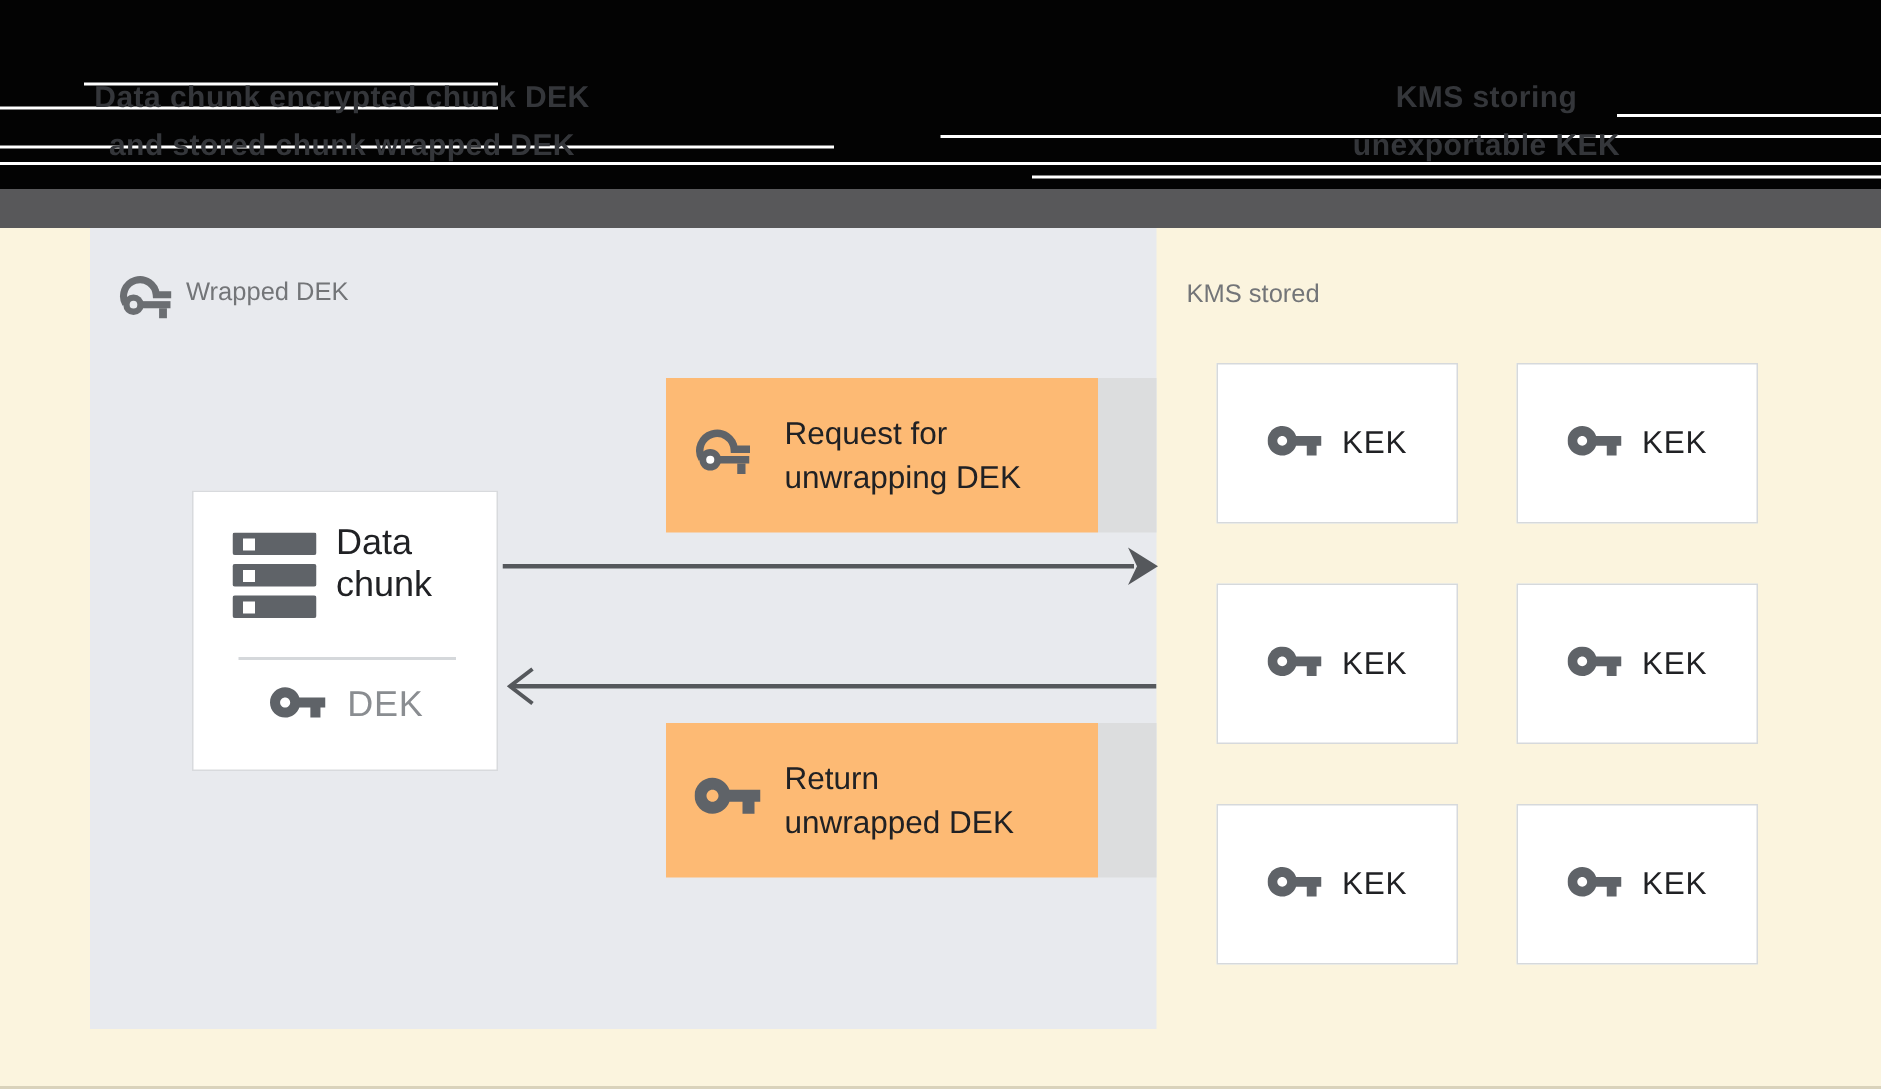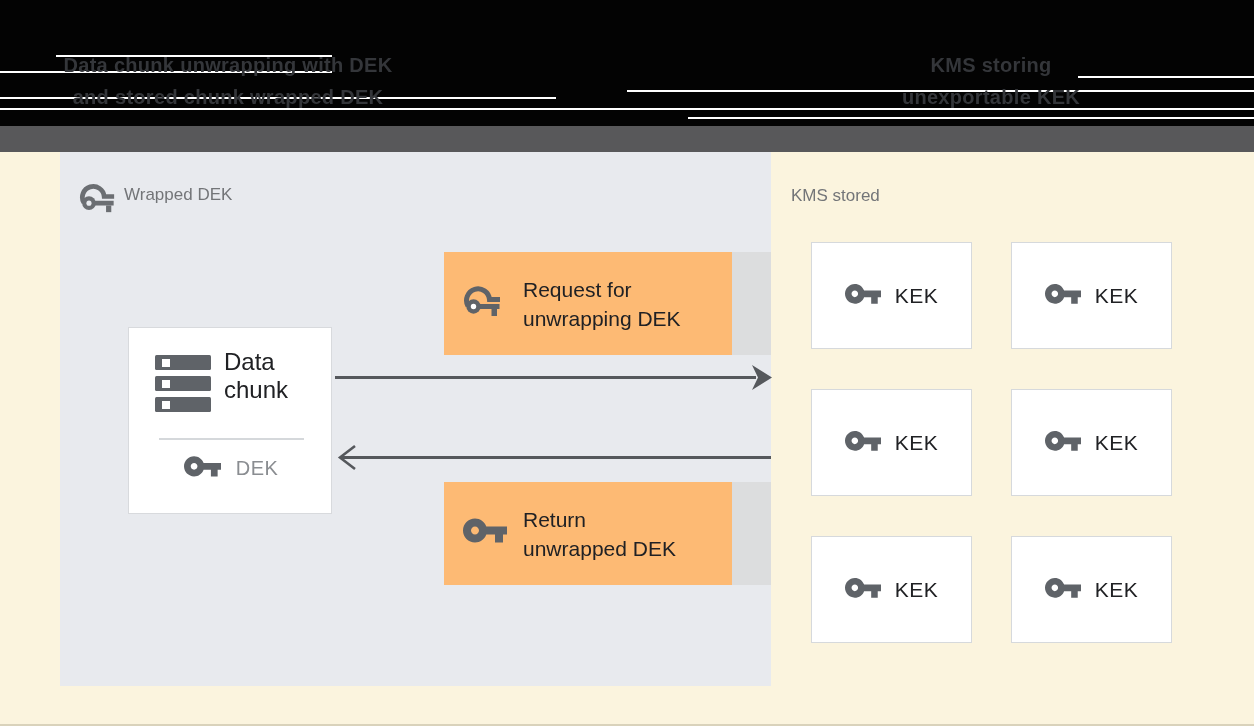--- a/index.html
+++ b/index.html
@@ -21,21 +21,21 @@
   .panel-label{position:absolute;font-size:17px;color:#737578;}
   .wrapped-label{left:124px;top:185px;}
   .kms-label{left:791px;top:186px;}
 
   
   .chunk-box{position:absolute;left:128px;top:327px;width:204px;height:187px;
     background:#fff;border:1px solid #d8dadd;box-sizing:border-box;}
   .chunk-title{position:absolute;left:95px;top:20px;font-size:24px;line-height:28px;color:#202124;}
   .chunk-divider{position:absolute;left:30px;top:110px;width:145px;height:0;border-top:2px solid #d5d8db;}
   .dek-row{position:absolute;left:0;top:128px;width:204px;display:flex;justify-content:center;align-items:center;gap:15px;}
-  .dek-text{font-size:20px;color:#8a8d91;letter-spacing:.5px;}
+  .dek-text{font-size:24px;color:#8a8d91;letter-spacing:.5px;}
 
   
   .msg-box{position:absolute;width:288px;height:103px;background:#fdba74;box-sizing:border-box;}
   .req-box{left:444px;top:252px;}
   .ret-box{left:444px;top:482px;}
   .msg-strip{position:absolute;left:732px;width:39px;height:103px;background:#dcddde;}
   .strip-req{top:252px;}
   .strip-ret{top:482px;}
   .msg-text{position:absolute;left:79px;top:23px;font-size:21px;line-height:29px;color:#202124;}
   .msg-icon{position:absolute;left:19px;}
@@ -61,21 +61,21 @@
   <div class="header">
     <div class="hairline" style="top:55px;left:56px;width:276px;"></div>
     <div class="hairline" style="top:71px;left:0;width:332px;"></div>
     <div class="hairline" style="top:76px;left:1078px;width:176px;"></div>
     <div class="hairline" style="top:90px;left:627px;width:627px;"></div>
     <div class="hairline" style="top:97px;left:0;width:556px;"></div>
     <div class="hairline" style="top:108px;left:0;width:1254px;"></div>
     <div class="hairline" style="top:117px;left:688px;width:566px;"></div>
 
     <div class="hcaption" style="left:28px;top:49px;">
-      <div>Data chunk unwrapping with DEK</div>
+      <div>Data chunk encrypted chunk DEK</div>
       <div>and stored chunk wrapped DEK</div>
     </div>
     <div class="hcaption" style="left:791px;top:49px;">
       <div>KMS storing</div>
       <div>unexportable KEK</div>
     </div>
   </div>
 
   <div class="graybar"></div>
 

